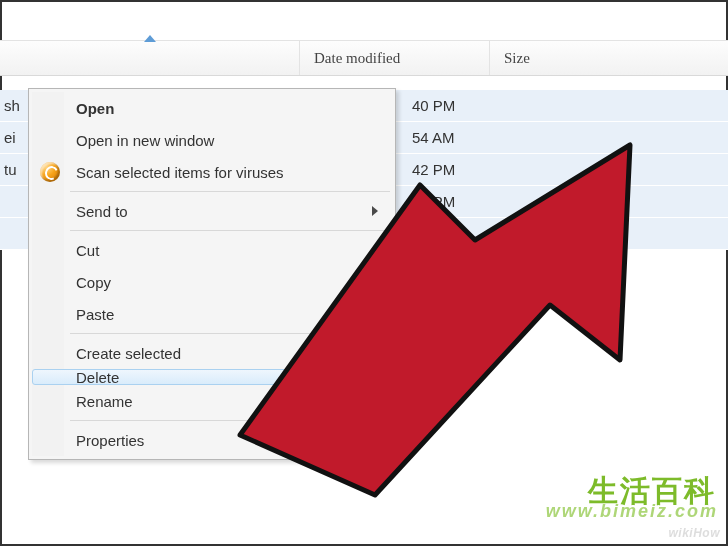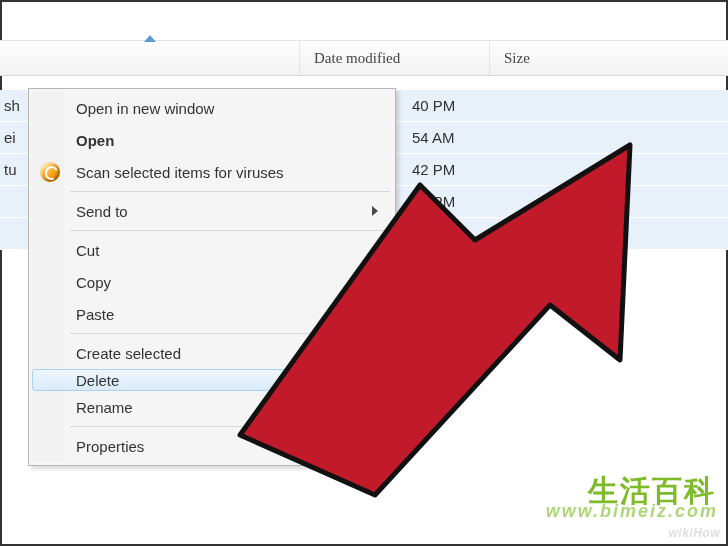--- a/index.html
+++ b/index.html
@@ -110,21 +110,21 @@
     .menu-sep {
       height: 1px;
       margin: 3px 2px 3px 38px;
       background: #d8d8d8;
     }
     .menu-item.bold { font-weight: 600; }
     .menu-item.hover {
       background: linear-gradient(#eef6fd, #d9ecfb);
       border: 1px solid #aad1f0;
       padding-left: 43px;
-      height: 22px;
+      height: 16px;
     }
     .virus-icon {
       position: absolute;
       left: 8px;
       width: 20px; height: 20px;
       border-radius: 50%;
       background: radial-gradient(circle at 35% 30%, #ffd27a 0%, #f7a31a 40%, #d37400 100%);
       box-shadow: inset -2px -2px 2px rgba(0,0,0,0.25), inset 2px 2px 2px rgba(255,255,255,0.6);
     }
     .virus-icon::after {
@@ -231,25 +231,25 @@
   <div>sh</div>
   <div></div>
   <div>ei</div>
   <div></div>
   <div>tu</div>
 </div>
 
 <div class="context-menu">
   <div class="menu-icon-col"></div>
 
-  <div class="menu-item">
-    <span>Open in new window</span>
-  </div>
   <div class="menu-item bold">
     <span>Open</span>
+  </div>
+  <div class="menu-item">
+    <span>Open in new window</span>
   </div>
   <div class="menu-item">
     <span class="virus-icon"></span>
     <span>Scan selected items for viruses</span>
   </div>
 
   <div class="menu-sep"></div>
 
   <div class="menu-item">
     <span>Send to</span>

